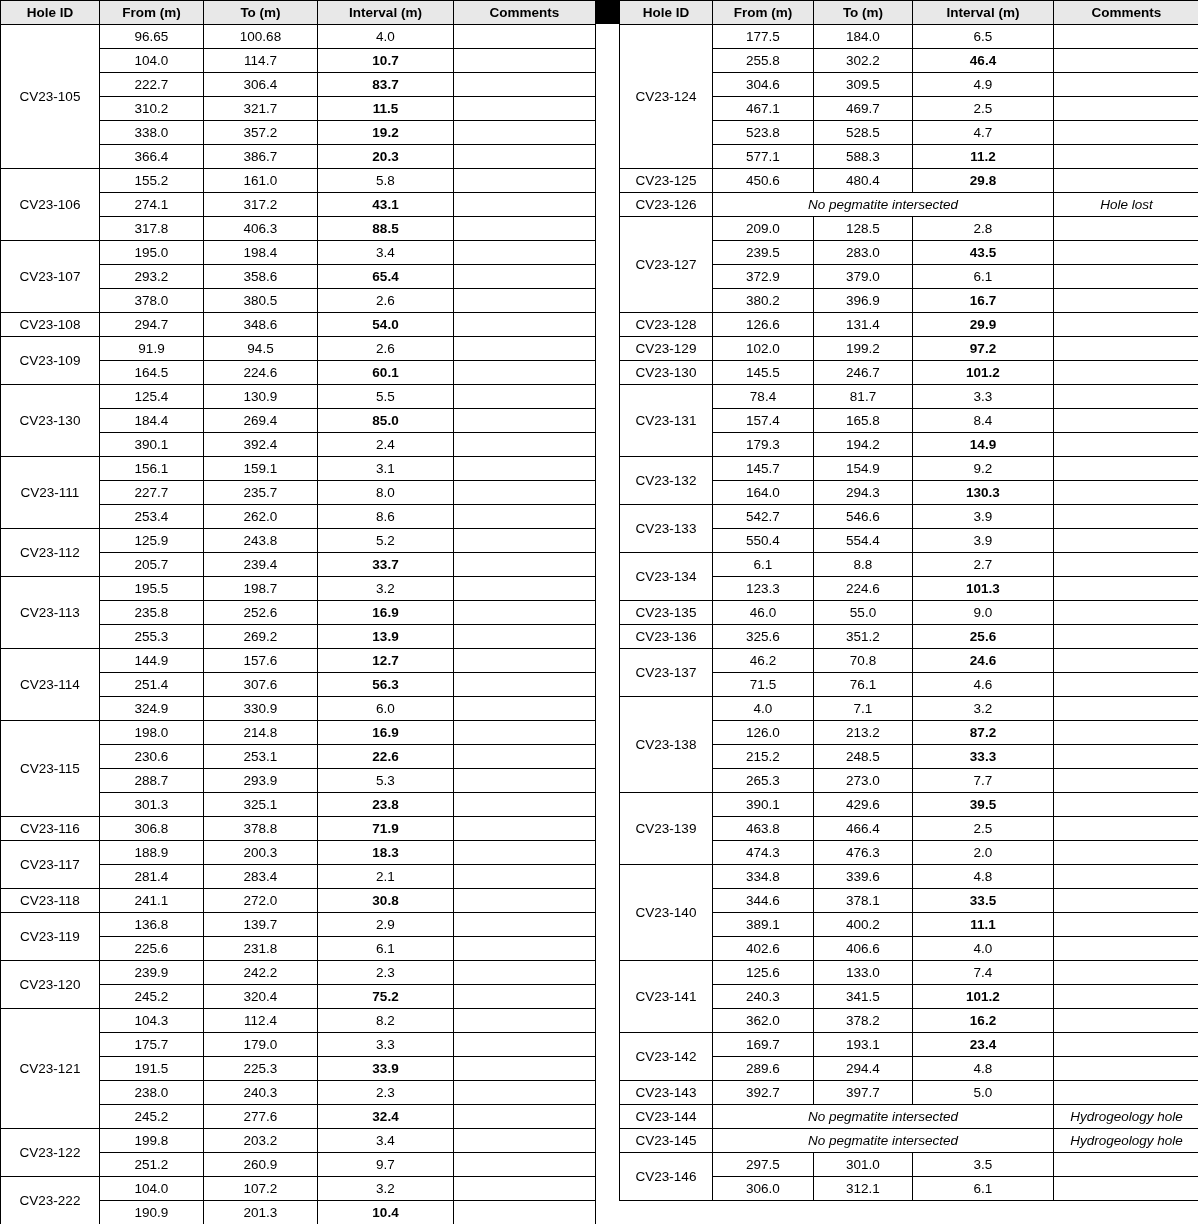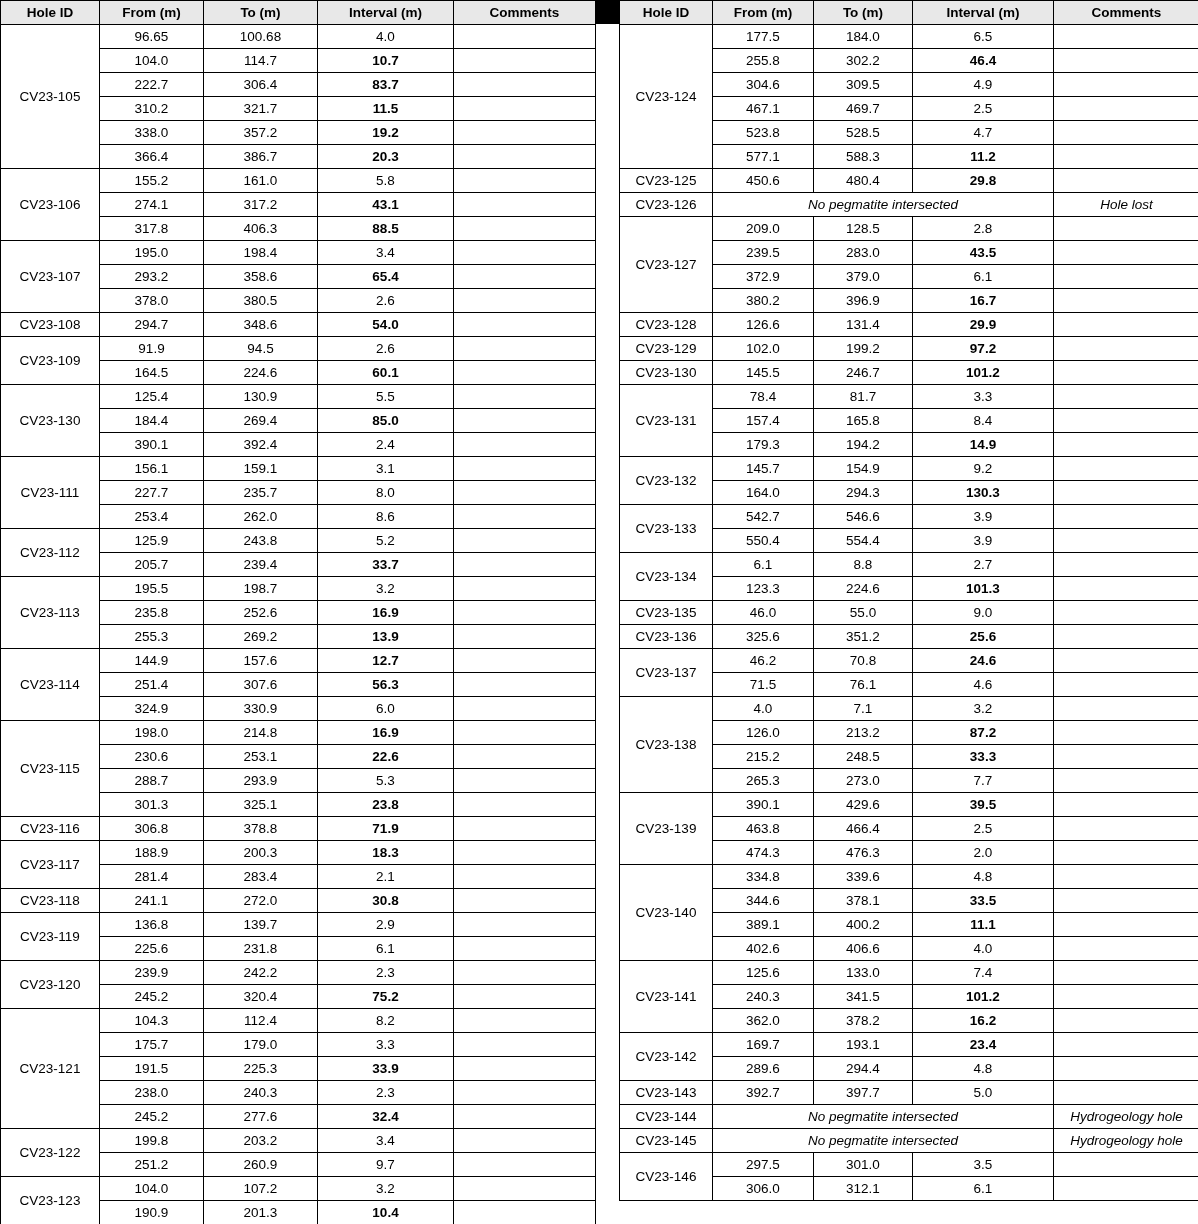--- a/index.html
+++ b/index.html
@@ -410,21 +410,21 @@
           <td>3.4</td>
           <td></td>
         </tr>
         <tr>
           <td>251.2</td>
           <td>260.9</td>
           <td>9.7</td>
           <td></td>
         </tr>
         <tr>
-          <td class="holeid" rowspan="2">CV23-123</td>
+          <td class="holeid" rowspan="2">CV23-222</td>
           <td>104.0</td>
           <td>107.2</td>
           <td>3.2</td>
           <td></td>
         </tr>
         <tr>
           <td>190.9</td>
           <td>201.3</td>
           <td class="bold">10.4</td>
           <td></td>

